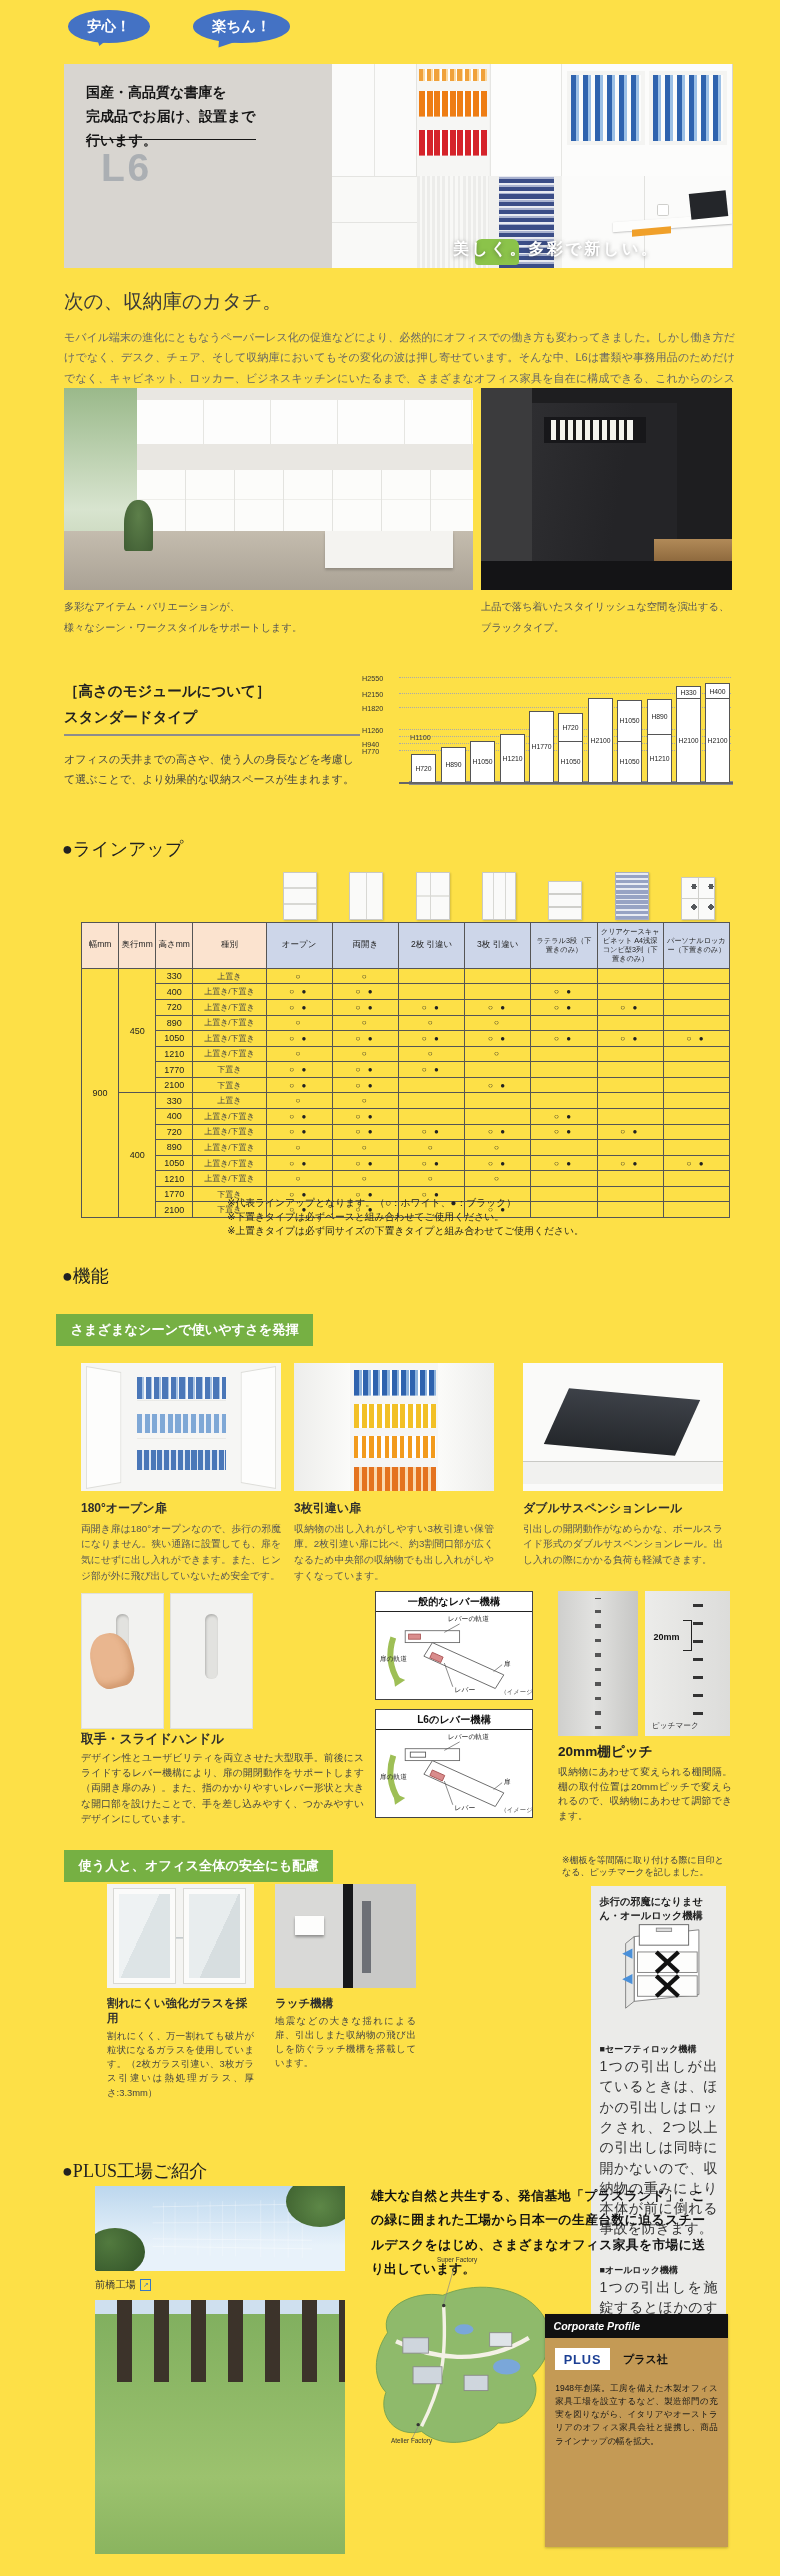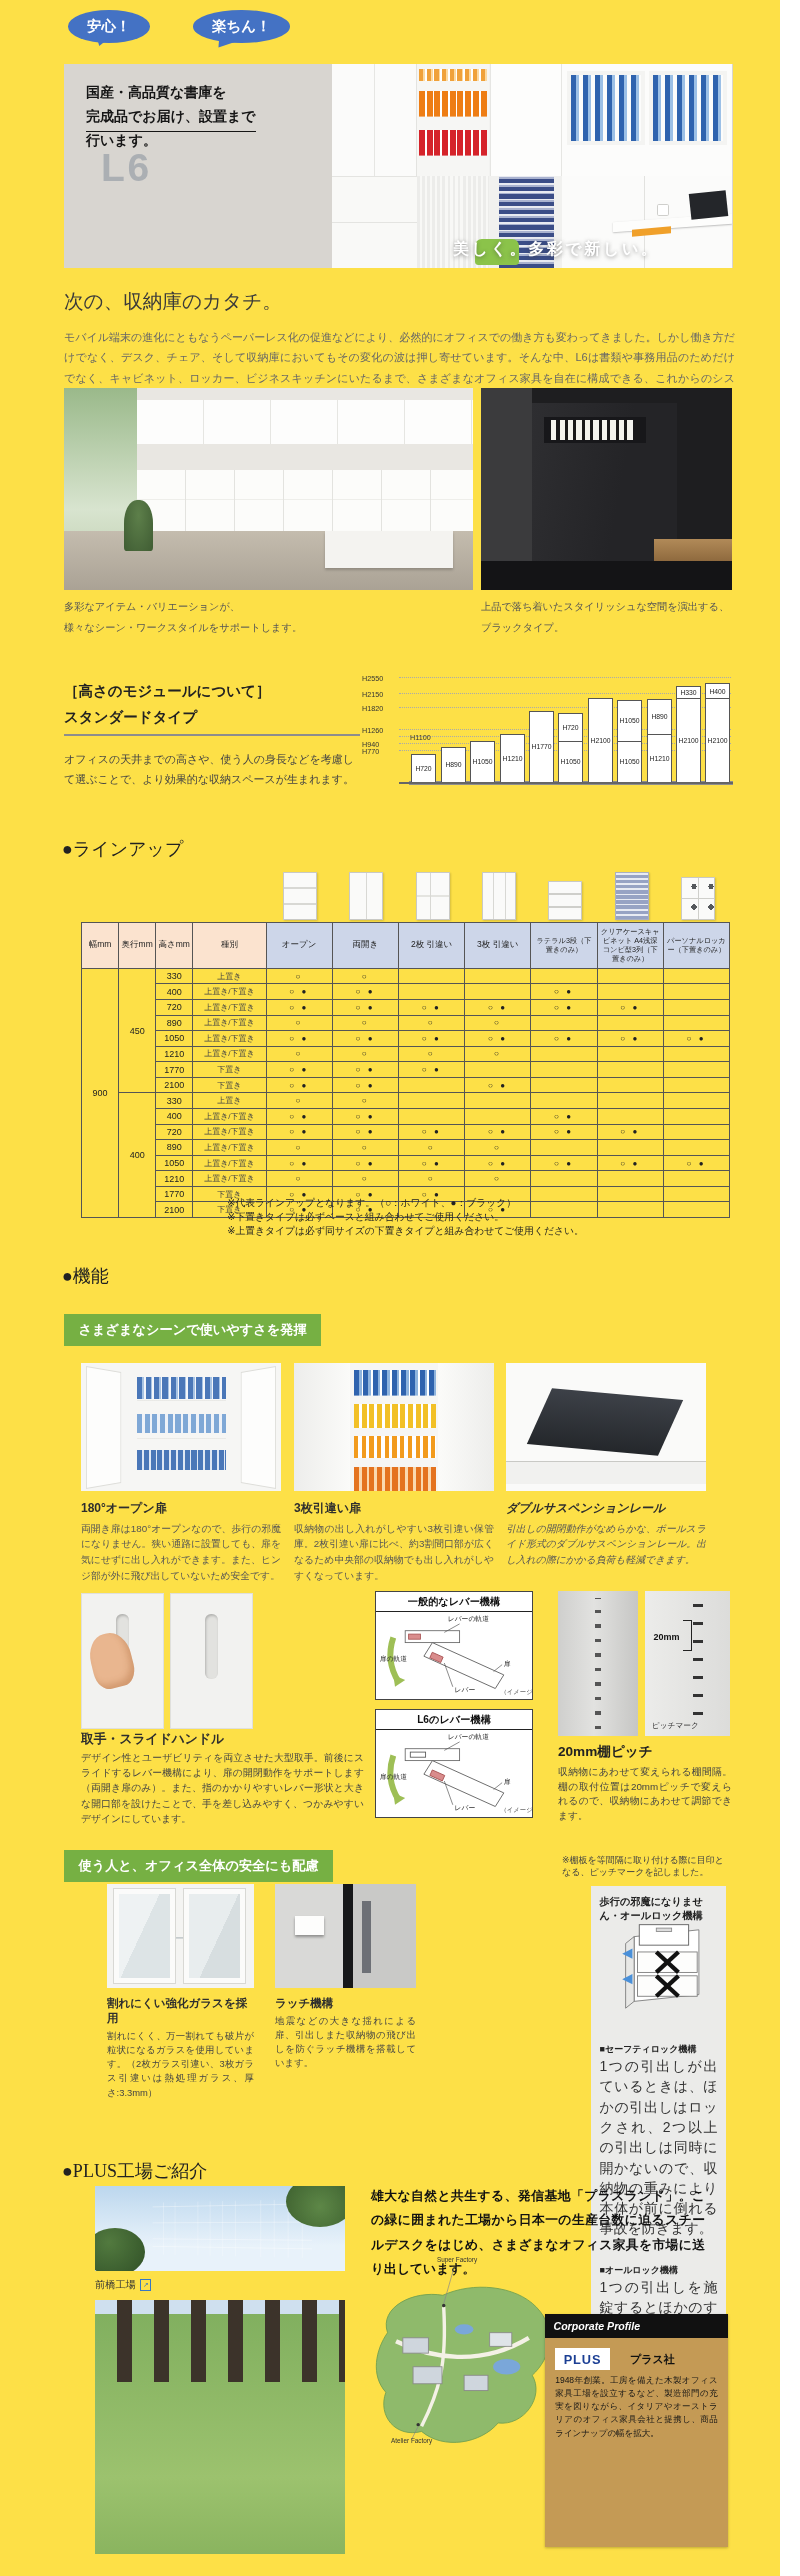--- a/index.html
+++ b/index.html
@@ -13,21 +13,21 @@
           font-size:14.5px;padding:6.8px 19px;border-radius:50%;z-index:5;}
   .bubble.b1{left:68px;}
   .bubble.b2{left:193px;}
   .bubble::after{content:"";position:absolute;bottom:-13.6px;left:22px;width:0;height:0;
           border:10.2px solid transparent;border-top:15.3px solid #4472c4;transform:rotate(18deg);}
   .bubble.b2::after{left:17px;transform:rotate(38deg);bottom:-15.3px;}
 
   
   .hero{left:64px;top:64px;width:669px;height:204px;background:#d8d5d0;overflow:hidden;}
   .lead{position:absolute;left:22px;top:17px;font-size:14px;font-weight:bold;color:#161616;line-height:1.7;}
-  .lead .u{border-bottom:1.3px solid #161616;padding-bottom:7px;}
+  .lead .u{border-bottom:1.3px solid #161616;padding-bottom:15px;}
   .l6{position:absolute;left:37px;top:82px;font-size:39px;font-weight:bold;color:#abafb3;letter-spacing:2.6px;}
   .hero-photo{position:absolute;left:268px;top:0;width:400px;height:204px;background:#f2f2f0;overflow:hidden;}
   .hp{position:absolute;box-sizing:border-box;}
   .hp-doors{left:0;top:0;width:85px;height:112px;background:#fbfbfa;border-right:0.9px solid #e3e3e0;
             background-image:linear-gradient(90deg,transparent 42px,#e6e6e3 42px 43px,transparent 43px);}
   .hp-rack{left:85px;top:0;width:72px;height:112px;background:#f6f6f4;
      background-image:
        repeating-linear-gradient(90deg,#f0a13a 0 4.3px,#fcd9a0 4.3px 6px,#fff 6px 7.7px),
        repeating-linear-gradient(90deg,#ee7d14 0 6px,#fff 6px 7.7px),
        repeating-linear-gradient(90deg,#d5232a 0 6px,#fff 6px 7.7px);
@@ -119,21 +119,21 @@
   #lineup-table th.small{font-size:7.2px;line-height:1.25;}
   #lineup-table td{height:12.8px;}
   #lineup-table td.mark{letter-spacing:2.6px;font-size:8px;}
   #lineup-table td.tcell{font-size:8px;color:#444;}
   .notes{left:81px;top:1196px;width:649px;text-align:center;}
   .notes .inner{display:inline-block;text-align:left;font-size:9.8px;color:#222;line-height:1.45;}
 
   
   .kinou-head{left:62px;top:1264px;}
   .band{position:absolute;background:#76b043;color:#fff;font-weight:bold;font-size:13.2px;padding:6.8px 14.5px;}
-  .band1{left:64px;top:1314px;}
+  .band1{left:56px;top:1314px;}
   .band2{left:64px;top:1850px;}
   .fcol{position:absolute;top:0;width:200px;}
   .fphoto{width:200px;height:128px;position:relative;overflow:hidden;background:#f6f6f4;}
   .ftitle{font-size:12px;font-weight:bold;color:#2e2e2e;margin:8.5px 0 4.3px;}
   .fbody{font-size:9.8px;color:#555;line-height:1.6;text-align:justify;}
   .pv0::before{content:"";position:absolute;left:5.1px;top:3.4px;width:44px;height:121px;background:#fdfdfc;border:0.9px solid #dededa;transform:perspective(221px) rotateY(32deg);transform-origin:left;}
   .pv0::after{content:"";position:absolute;right:5.1px;top:3.4px;width:44px;height:121px;background:#fdfdfc;border:0.9px solid #dededa;transform:perspective(221px) rotateY(-32deg);transform-origin:right;}
   .pv0{background-image:
       repeating-linear-gradient(90deg,#4a77b8 0 5.1px,#a8c4e4 5.1px 6.8px,#f3f6fa 6.8px 8.5px),
       repeating-linear-gradient(90deg,#7fa8d6 0 5.1px,#eef2f8 5.1px 7.7px),
@@ -212,21 +212,21 @@
   .lawn{left:95px;top:2300px;width:250px;height:254px;background:linear-gradient(#7fae5e,#9cc26e 70%,#8ab45f);overflow:hidden;}
   .lawn .fac{position:absolute;left:0;top:0;width:250px;height:82px;background:linear-gradient(#6b5a4a,#7d6b58);
       background-image:repeating-linear-gradient(90deg,transparent 0 22px,#3c332a 22px 37px);background-position:0 19px;}
   .lawn .sky{position:absolute;left:0;top:0;width:250px;height:13.6px;background:#cfe0ef;}
   .mapwrap{left:362px;top:2256px;width:200px;height:213px;}
   .maplabel{position:absolute;font-size:6.4px;color:#333;}
   .ml1{left:75px;top:0;} .ml2{left:29px;top:181px;}
   .corp{left:545px;top:2314px;width:183px;min-height:233px;box-sizing:border-box;background:#c49a55;box-shadow:0 0.9px 2.6px rgba(0,0,0,.25);}
   .corp .chead{background:#111;color:#fff;font-weight:bold;font-style:italic;font-size:10.6px;padding:6px 8.5px;}
   .corp .cbody{padding:10.2px;}
-  .corp .logorow{display:flex;align-items:center;gap:20px;margin-bottom:4px;}
+  .corp .logorow{display:flex;align-items:center;gap:13px;margin-bottom:12px;}
   .corp .pluslogo{background:#fff;color:#1c3f94;font-weight:bold;font-size:12.8px;letter-spacing:0.9px;padding:3.4px 8.5px;}
   .corp .cname{font-size:11px;font-weight:bold;color:#111;}
   .corp .ctext{font-size:8.5px;color:#161616;line-height:1.55;text-align:justify;}
   svg text{font-family:"Liberation Sans","DejaVu Sans",sans-serif;}
 </style>
 </head>
 <body>
 
 <div class="page">
 
@@ -636,21 +636,21 @@
       <div class="fcol" style="left: 81px;">
         <div class="fphoto pv0"></div>
         <h3 class="ftitle">180°オープン扉</h3>
         <p class="fbody">両開き扉は180°オープンなので、歩行の邪魔になりません。狭い通路に設置しても、扉を気にせずに出し入れができます。また、ヒンジ部が外に飛び出していないため安全です。</p>
       </div>
       <div class="fcol" style="left: 294px;">
         <div class="fphoto pv1"></div>
         <h3 class="ftitle">3枚引違い扉</h3>
         <p class="fbody">収納物の出し入れがしやすい3枚引違い保管庫。2枚引違い扉に比べ、約3割間口部が広くなるため中央部の収納物でも出し入れがしやすくなっています。</p>
       </div>
-      <div class="fcol" style="left: 506px; font-style: italic;">
+      <div class="fcol" style="left: 523px;">
         <div class="fphoto pv2"></div>
         <h3 class="ftitle">ダブルサスペンションレール</h3>
         <p class="fbody">引出しの開閉動作がなめらかな、ボールスライド形式のダブルサスペンションレール。出し入れの際にかかる負荷も軽減できます。</p>
       </div>
     </div>
 
   <div class="abs hpanel" style="left:81px;top:1593px;">
     <div class="slot"></div>
     <div class="hand"></div>
   </div>

